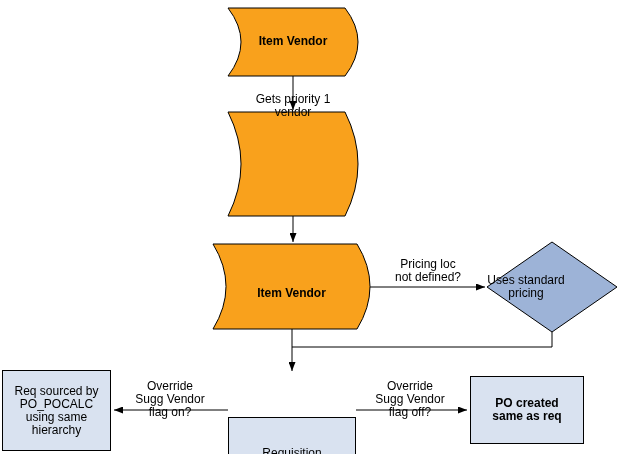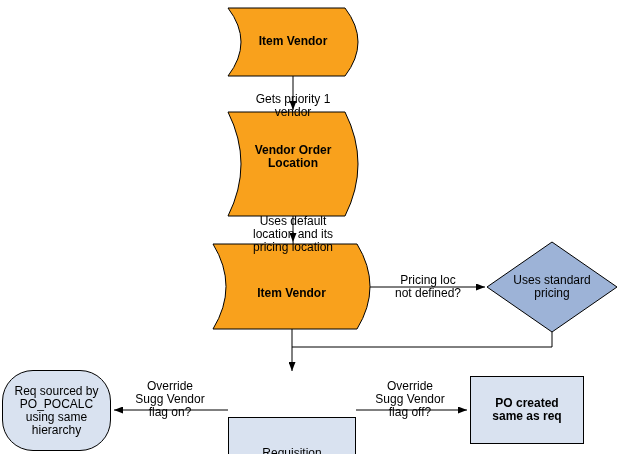--- a/index.html
+++ b/index.html
@@ -88,46 +88,39 @@
     <path class="connector" marker-end="url(#arrow)" d="M 228 410 L 114 410"></path>
     <path class="connector" marker-end="url(#arrow)" d="M 356 410 L 467 410"></path>
   </svg>
 
   <div class="overlay" style="left:228px; top:22px; width:130px;">
     <div class="title">Item Vendor</div>
     <div class="body-text">Gets priority 1
 vendor</div>
   </div>
 
-  <div class="overlay" style="left:228px; top:131px; width:130px;">
-    <div class="title">Vendor Order
-Location</div>
-    <div class="body-text">Uses default
-location and its
-pricing location</div>
-  </div>
 
   <div class="overlay" style="left:213px; top:274px; width:157px;">
     <div class="title">Item Vendor</div>
   </div>
 
-  <div class="overlay" style="left:487px; top:274px; width:130px;">Uses standard
+  <div class="overlay" style="left:461px; top:274px; width:130px;">Uses standard
 pricing</div>
 
-  <div class="pbox" style="left:2px; top:370px; width:107px; height:79px;border-radius:31px;">Req sourced by
+  <div class="pbox" style="left:2px; top:370px; width:107px; height:79px;">Req sourced by
 PO_POCALC
 using same
 hierarchy</div>
 
   <div class="pbox" style="left:228px; top:373px; width:126px; height:71px;margin-top:44px;">Requisition</div>
 
   <div class="pbox" style="left:470px; top:376px; width:112px; height:66px;font-weight:bold;">PO created
 same as req</div>
 
-  <div class="overlay" style="left:380px; top:258px; width:96px;margin-top:16px;">Pricing loc
+  <div class="overlay" style="left:380px; top:258px; width:96px;">Pricing loc
 not defined?</div>
 
   <div class="overlay" style="left:123px; top:380px; width:94px;">Override
 Sugg Vendor
 flag on?</div>
 
   <div class="overlay" style="left:363px; top:380px; width:94px;">Override
 Sugg Vendor
 flag off?</div>
 

